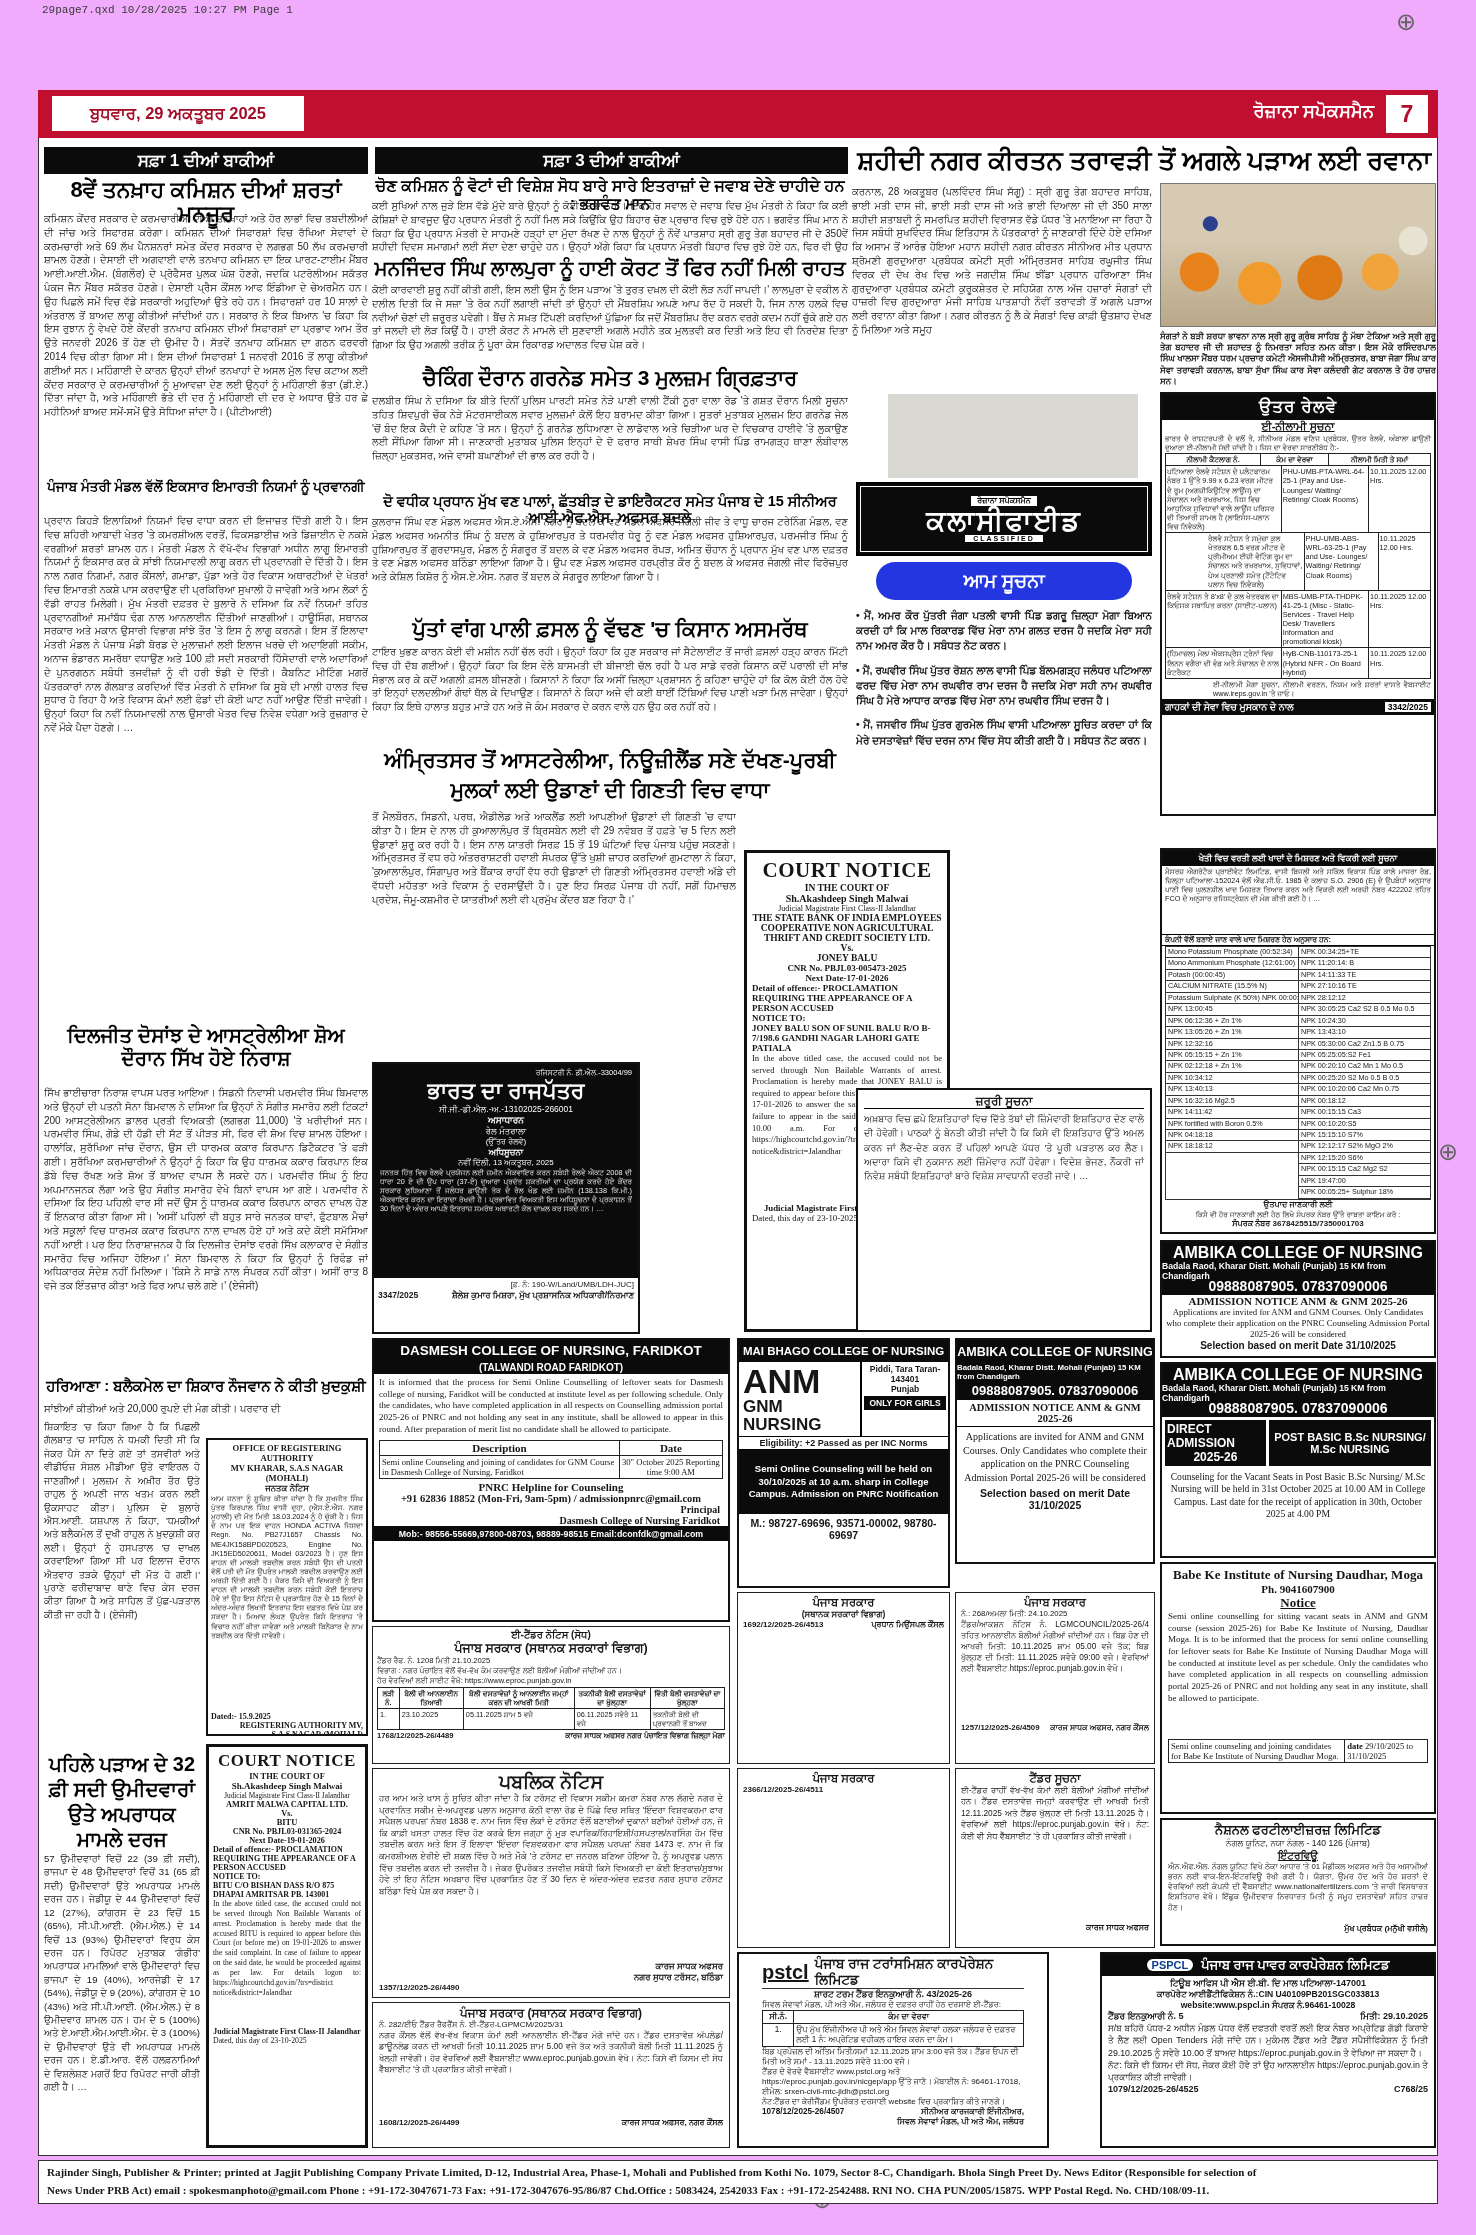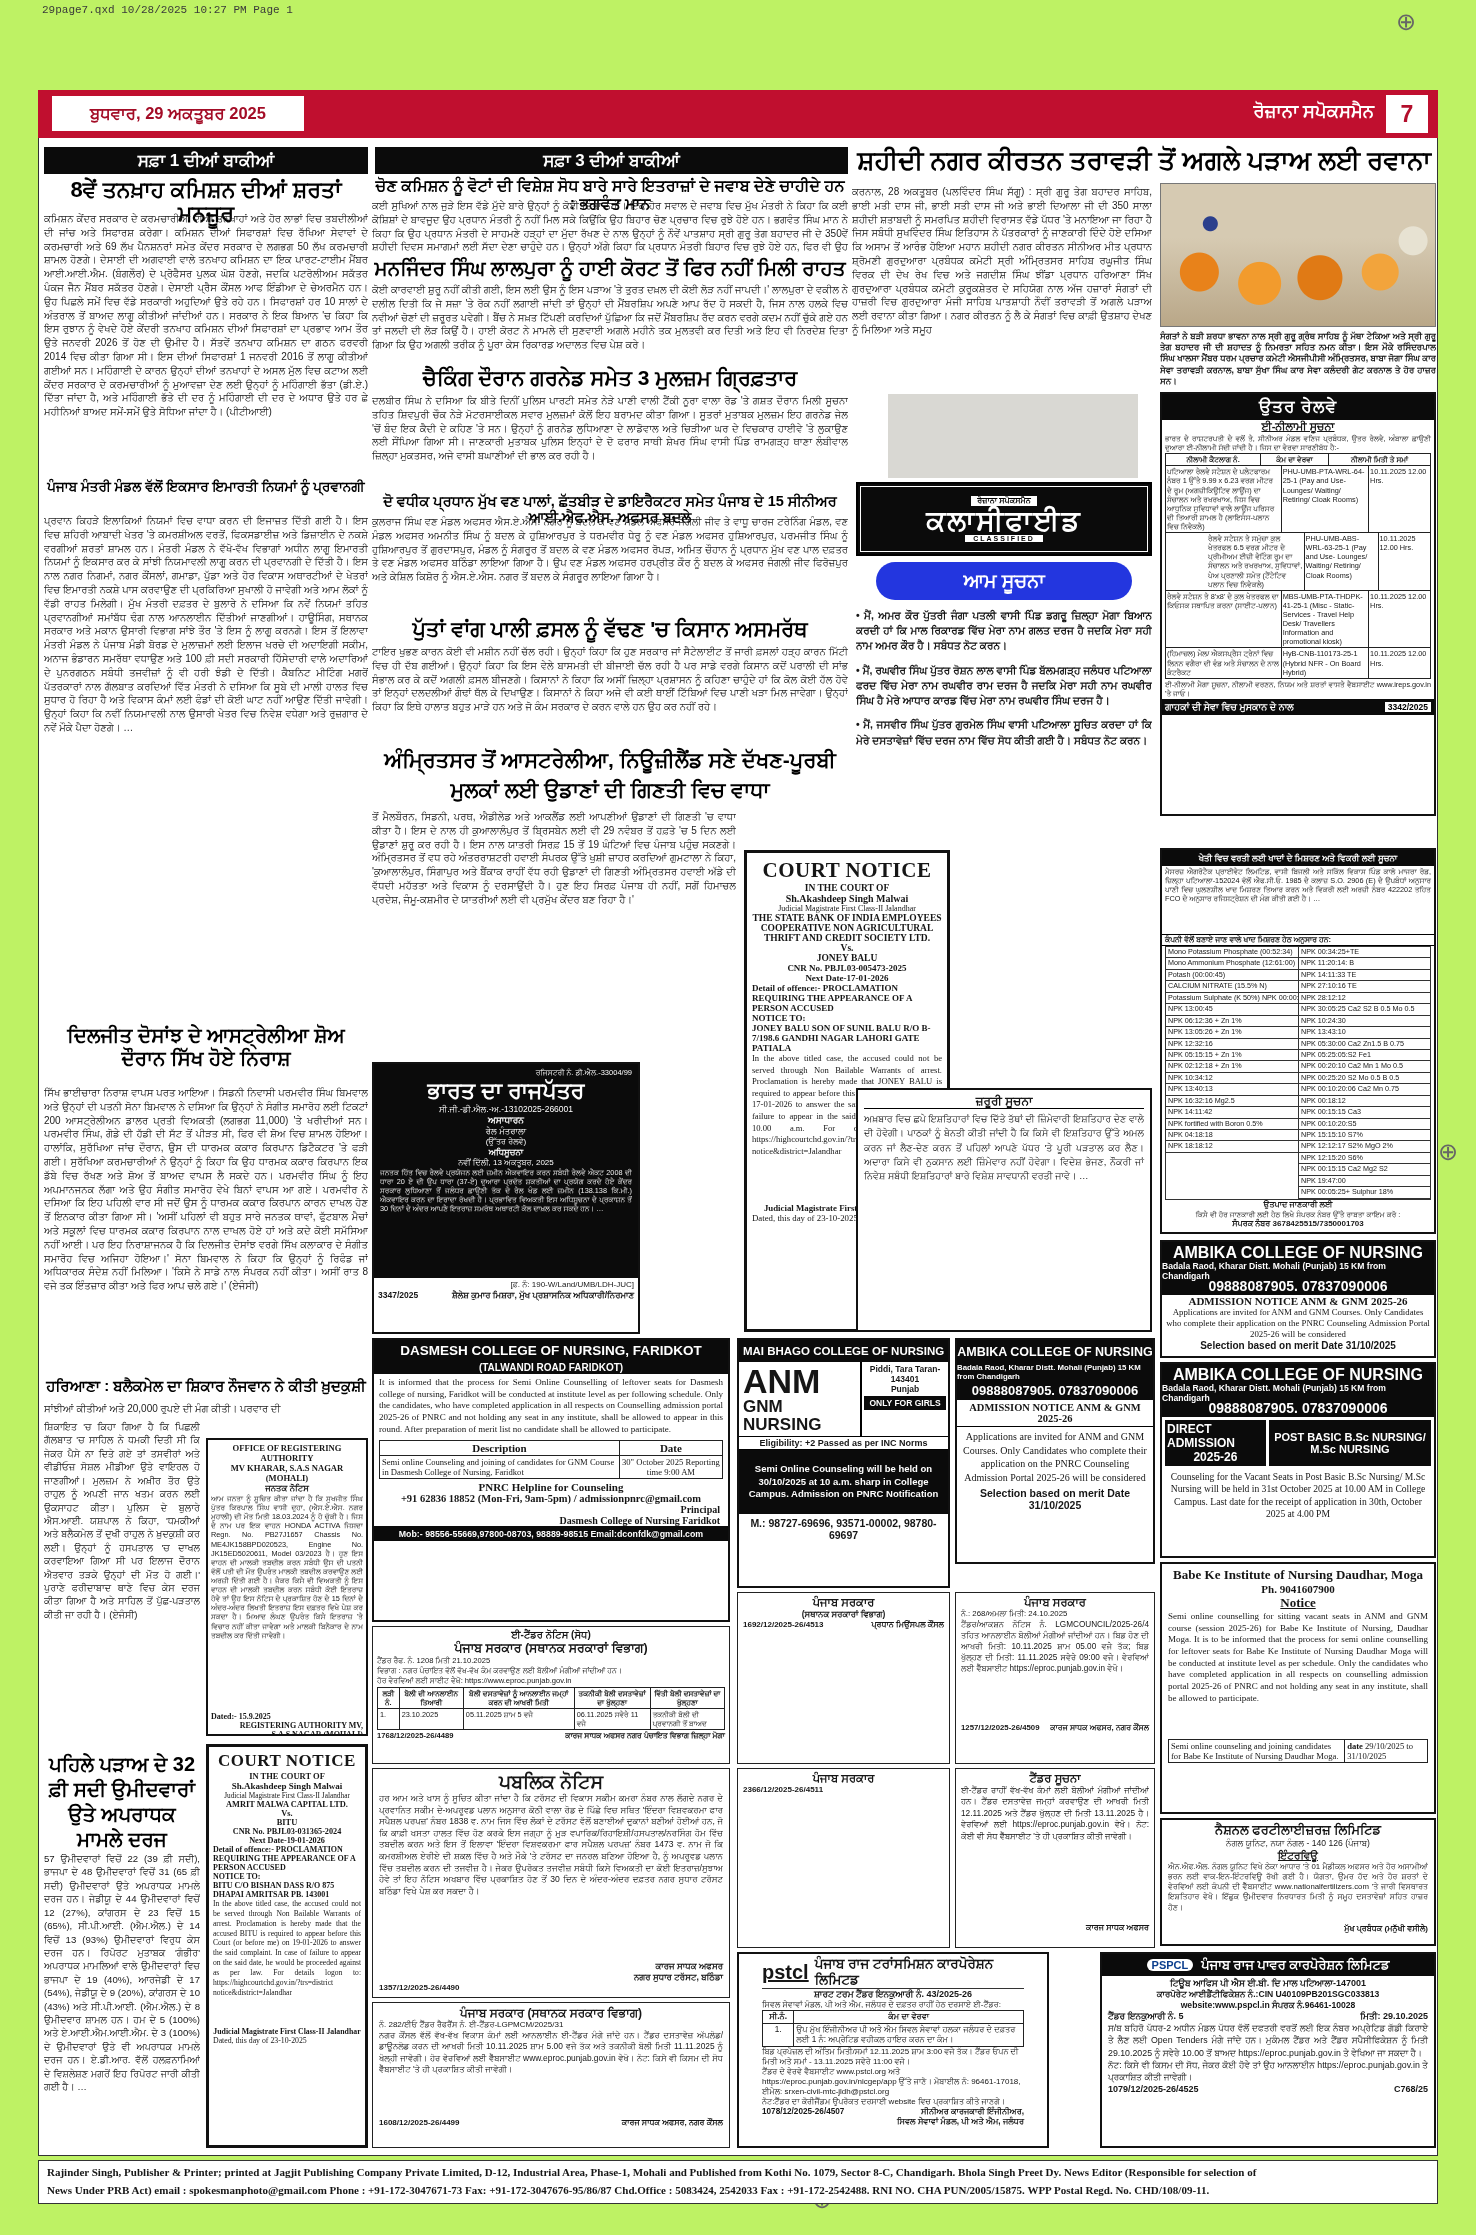--- a/index.html
+++ b/index.html
@@ -1,16 +1,16 @@
 <!DOCTYPE html>
 <html><head>
 <meta charset="utf-8">
 <style>
   html,body{margin:0;padding:0;background:#e9e8e4;}
-  #page{position:relative;width:1476px;height:2235px;background:#bef264;font-family:"Liberation Sans","DejaVu Sans",sans-serif;color:#161616;overflow:hidden;}
+  #page{position:relative;width:1476px;height:2235px;background:#f0abfc;font-family:"Liberation Sans","DejaVu Sans",sans-serif;color:#161616;overflow:hidden;}
   .abs{position:absolute;box-sizing:border-box;}
   .c{text-align:center}.r{text-align:right}.j{text-align:justify}.b{font-weight:bold}
   .bar{background:#0b0b0b;color:#fff;display:flex;align-items:center;justify-content:center;font-weight:bold;}
   .box{border:2px solid #111;background:#fff;}
   .thin{border:1px solid #222;background:#fff;}
   .body-txt{font-size:10px;line-height:1.38;color:#1b1b1b;}
   .tiny{font-size:7.3px;line-height:1.25;}
   .headline{font-weight:bold;color:#000;}
   .serif{font-family:"Liberation Serif","DejaVu Serif",serif;}
   .mono{font-family:"Liberation Mono","DejaVu Sans Mono",monospace;}
@@ -341,21 +341,21 @@
           <div class="tiny" style="width:33%;border-right:1px solid #222;padding:1px;">MBS-UMB-PTA-THDPK-41-25-1 (Misc - Static-Services - Travel Help Desk/ Travellers Information and promotional kiosk)</div>
           <div class="tiny" style="width:23%;padding:1px;">10.11.2025 12.00 Hrs.</div>
         </div>
 
         <div style="display:flex;border:1px solid #222;border-top:none;">
           <div class="tiny" style="width:44%;border-right:1px solid #222;padding:1px;">(ਹਿਮਾਚਲ) ਮੇਲ/ ਐਕਸਪ੍ਰੈਸ ਟ੍ਰੇਨਾਂ ਵਿਚ ਲਿਨਨ ਵਗੈਰਾ ਦੀ ਵੰਡ ਅਤੇ ਸੰਚਾਲਨ ਦੇ ਨਾਲ ਕੰਟਰੈਕਟ</div>
           <div class="tiny" style="width:33%;border-right:1px solid #222;padding:1px;">HyB-CNB-110173-25-1 (Hybrid NFR - On Board Hybrid)</div>
           <div class="tiny" style="width:23%;padding:1px;">10.11.2025 12.00 Hrs.</div>
         </div>
       </div>
-    <div class="tiny j" style="padding:1px 3px;">ਈ-ਨੀਲਾਮੀ ਮੈਗਾ ਸੂਚਨਾ, ਨੀਲਾਮੀ ਵਰਣਨ, ਨਿਯਮ ਅਤੇ ਸ਼ਰਤਾਂ ਵਾਸਤੇ ਵੈਬਸਾਈਟ www.ireps.gov.in 'ਤੇ ਜਾਓ।</div>
+    <div class="tiny j" style="padding:1px 3px;margin-left:48px;">ਈ-ਨੀਲਾਮੀ ਮੈਗਾ ਸੂਚਨਾ, ਨੀਲਾਮੀ ਵਰਣਨ, ਨਿਯਮ ਅਤੇ ਸ਼ਰਤਾਂ ਵਾਸਤੇ ਵੈਬਸਾਈਟ www.ireps.gov.in 'ਤੇ ਜਾਓ।</div>
     <div class="bar" style="height:16px;font-size:9.5px;justify-content:space-between;padding:0 3px;">
       <span>ਗਾਹਕਾਂ ਦੀ ਸੇਵਾ ਵਿਚ ਮੁਸਕਾਨ ਦੇ ਨਾਲ</span>
       <span style="background:#fff;color:#000;padding:0 3px;font-size:8.5px;">3342/2025</span>
     </div>
   </div>
 
   <div class="abs box" style="left:1160px;top:848px;width:276px;height:386px;overflow:hidden;">
     <div class="bar" style="height:16px;font-size:8.6px;">ਖੇਤੀ ਵਿਚ ਵਰਤੀ ਲਈ ਖਾਦਾਂ ਦੇ ਮਿਸ਼ਰਣ ਅਤੇ ਵਿਕਰੀ ਲਈ ਸੂਚਨਾ</div>
     <div class="tiny j" style="padding:1px 3px;height:66px;overflow:hidden;">ਮੈਸਰਜ਼ ਐਗਰੋਟੈਕ ਪ੍ਰਾਈਵੇਟ ਲਿਮਟਿਡ, ਵਾਸੀ ਬਿਜਲੀ ਅਤੇ ਸਕਿੱਲ ਵਿਕਾਸ ਪਿੰਡ ਕਾਲੋ ਮਾਜਰਾ ਰੋਡ, ਜ਼ਿਲ੍ਹਾ ਪਟਿਆਲਾ-152024 ਵੱਲੋਂ ਐਫ.ਸੀ.ਓ. 1985 ਦੇ ਕਲਾਜ਼ S.O. 2906 (E) ਦੇ ਉਪਬੰਧਾਂ ਅਨੁਸਾਰ ਪਾਣੀ ਵਿਚ ਘੁਲਣਸ਼ੀਲ ਖਾਦ ਮਿਸ਼ਰਣ ਤਿਆਰ ਕਰਨ ਅਤੇ ਵਿਕਰੀ ਲਈ ਅਰਜ਼ੀ ਨੰਬਰ 422202 ਤਹਿਤ FCO ਦੇ ਅਨੁਸਾਰ ਰਜਿਸਟ੍ਰੇਸ਼ਨ ਦੀ ਮੰਗ ਕੀਤੀ ਗਈ ਹੈ। …</div>
     <div class="b" style="font-size:7.6px;padding:0 3px;border-top:1px solid #000;border-bottom:1px solid #000;">ਕੰਪਨੀ ਵੱਲੋਂ ਬਣਾਏ ਜਾਣ ਵਾਲੇ ਖਾਦ ਮਿਸ਼ਰਣ ਹੇਠ ਅਨੁਸਾਰ ਹਨ:</div>

